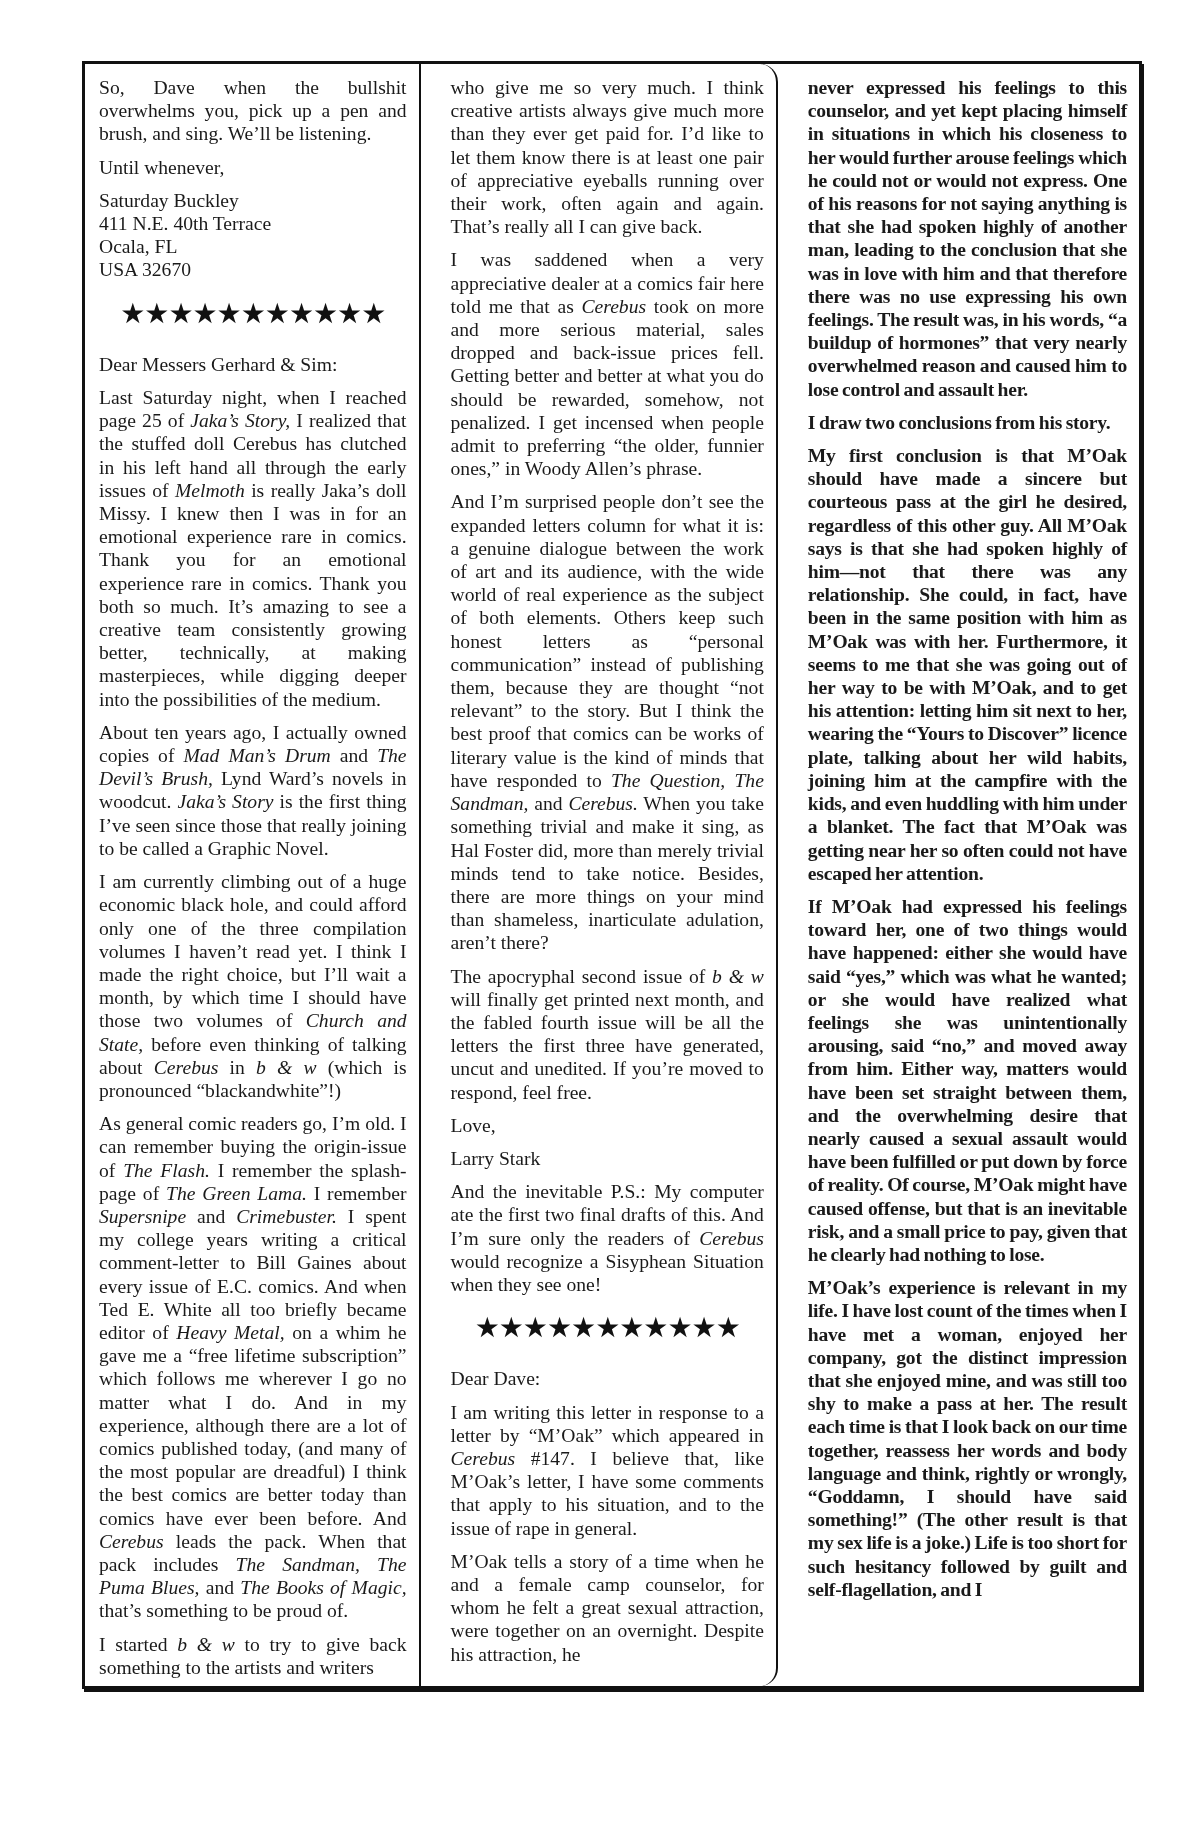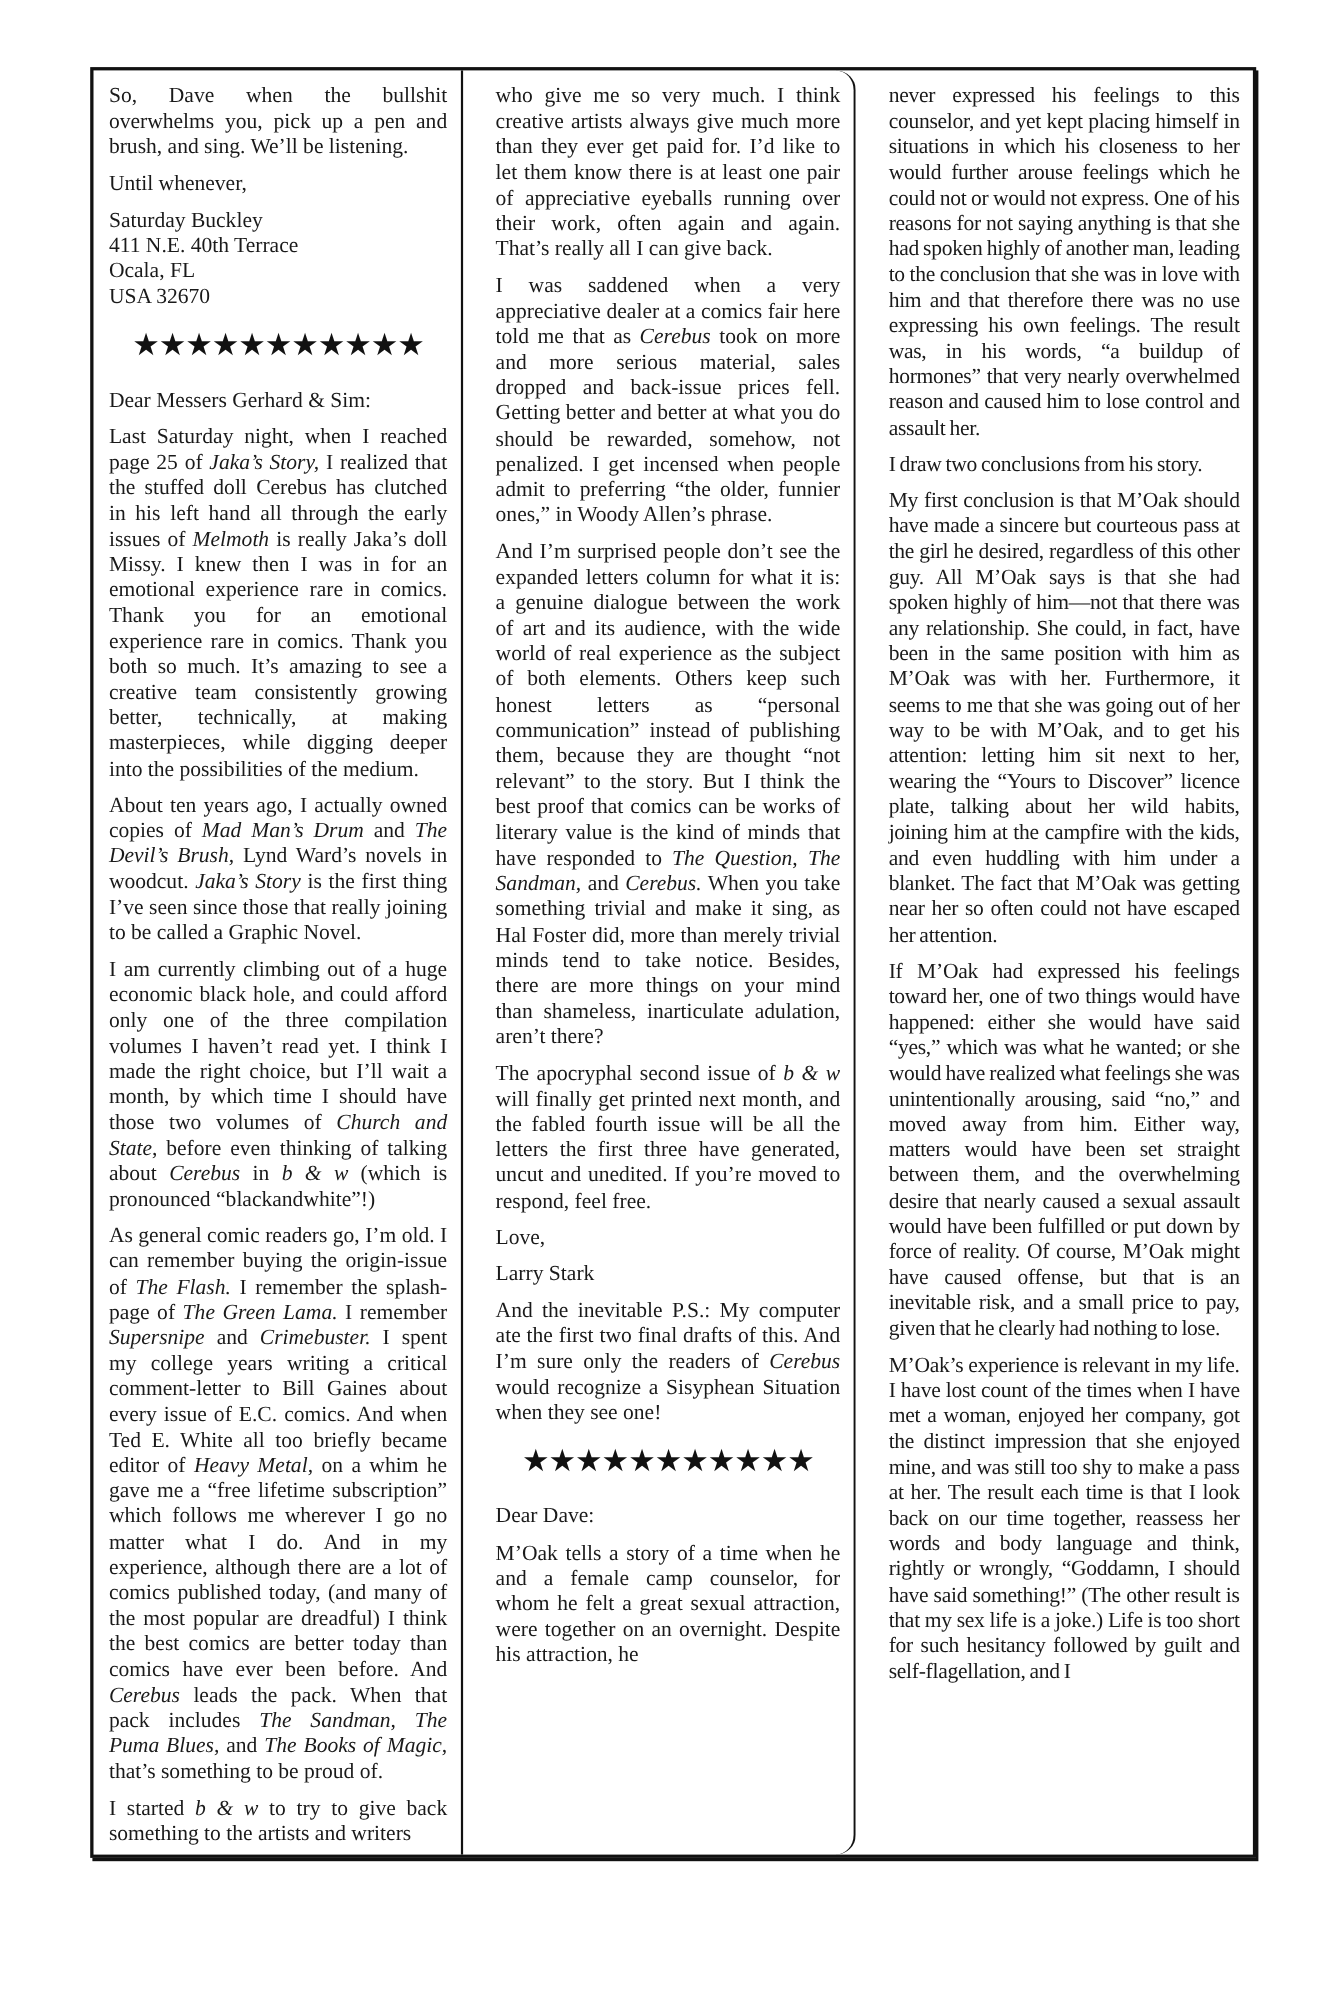--- a/index.html
+++ b/index.html
@@ -19,21 +19,21 @@
     padding: 12px 12px 0 14px;
     font-family: "Liberation Serif", serif;
     font-size: 19.6px;
     line-height: 23.2px;
     color: #1a1a1a;
     text-align: justify;
     overflow: hidden;
   }
   .col-1 { width: 346px; border-right: 2px solid #111111; }
   .col-2 { width: 352px; border-right: 2px solid #111111; border-radius: 18px; }
-  .col-3 { width: 356px; font-weight: normal; letter-spacing: -0.25px; word-spacing: -1px; }
+  .col-3 { width: 356px; font-weight: bold; letter-spacing: -0.25px; word-spacing: -1px; }
   .column p { margin: 0 0 10px 0; }
   .column .addr { margin: 0; text-align: left; }
   .column .salute { text-align: left; font-family: Liberation Serif, serif; }
   .stars {
     text-align: center !important;
     font-size: 28px;
     letter-spacing: -1px;
     margin: 20px 0 28px 0 !important;
     color: #111111;
     font-family: "DejaVu Sans", sans-serif;
@@ -66,20 +66,21 @@
   <div class="column col-2">
     <p>who give me so very much. I think creative artists always give much more than they ever get paid for. I’d like to let them know there is at least one pair of appreciative eyeballs running over their work, often again and again. That’s really all I can give back.</p>
     <p><span>I was saddened when a very appreciative dealer at a comics fair here told me that as </span><em>Cerebus</em><span> took on more and more serious material, sales dropped and back-issue prices fell. Getting better and better at what you do should be rewarded, somehow, not penalized. I get incensed when people admit to preferring “the older, funnier ones,” in Woody Allen’s phrase.</span></p>
     <p><span>And I’m surprised people don’t see the expanded letters column for what it is: a genuine dialogue between the work of art and its audience, with the wide world of real experience as the subject of both elements. Others keep such honest letters as “personal communication” instead of publishing them, because they are thought “not relevant” to the story. But I think the best proof that comics can be works of literary value is the kind of minds that have responded to </span><em>The Question, The Sandman,</em><span> and </span><em>Cerebus.</em><span> When you take something trivial and make it sing, as Hal Foster did, more than merely trivial minds tend to take notice. Besides, there are more things on your mind than shameless, inarticulate adulation, aren’t there?</span></p>
     <p><span>The apocryphal second issue of </span><em>b &amp; w</em><span> will finally get printed next month, and the fabled fourth issue will be all the letters the first three have generated, uncut and unedited. If you’re moved to respond, feel free.</span></p>
     <p class="salute">Love,</p>
     <p class="salute">Larry Stark</p>
     <p><span>And the inevitable P.S.: My computer ate the first two final drafts of this. And I’m sure only the readers of </span><em>Cerebus</em><span> would recognize a Sisyphean Situation when they see one!</span></p>
     <p class="stars">★★★★★★★★★★★</p>
     <p class="salute">Dear Dave:</p>
+    <p><span>I am writing this letter in response to a letter by “M’Oak” which appeared in </span><em>Cerebus</em><span> #147. I believe that, like M’Oak’s letter, I have some comments that apply to his situation, and to the issue of rape in general.</span></p>
     <p>M’Oak tells a story of a time when he and a female camp counselor, for whom he felt a great sexual attraction, were together on an overnight. Despite his attraction, he</p>
   </div>
 
   <div class="column col-3">
     <p>never expressed his feelings to this counselor, and yet kept placing himself in situations in which his closeness to her would further arouse feelings which he could not or would not express. One of his reasons for not saying anything is that she had spoken highly of another man, leading to the conclusion that she was in love with him and that therefore there was no use expressing his own feelings. The result was, in his words, “a buildup of hormones” that very nearly overwhelmed reason and caused him to lose control and assault her.</p>
     <p>I draw two conclusions from his story.</p>
     <p>My first conclusion is that M’Oak should have made a sincere but courteous pass at the girl he desired, regardless of this other guy. All M’Oak says is that she had spoken highly of him—not that there was any relationship. She could, in fact, have been in the same position with him as M’Oak was with her. Furthermore, it seems to me that she was going out of her way to be with M’Oak, and to get his attention: letting him sit next to her, wearing the “Yours to Discover” licence plate, talking about her wild habits, joining him at the campfire with the kids, and even huddling with him under a blanket. The fact that M’Oak was getting near her so often could not have escaped her attention.</p>
     <p>If M’Oak had expressed his feelings toward her, one of two things would have happened: either she would have said “yes,” which was what he wanted; or she would have realized what feelings she was unintentionally arousing, said “no,” and moved away from him. Either way, matters would have been set straight between them, and the overwhelming desire that nearly caused a sexual assault would have been fulfilled or put down by force of reality. Of course, M’Oak might have caused offense, but that is an inevitable risk, and a small price to pay, given that he clearly had nothing to lose.</p>
     <p>M’Oak’s experience is relevant in my life. I have lost count of the times when I have met a woman, enjoyed her company, got the distinct impression that she enjoyed mine, and was still too shy to make a pass at her. The result each time is that I look back on our time together, reassess her words and body language and think, rightly or wrongly, “Goddamn, I should have said something!” (The other result is that my sex life is a joke.) Life is too short for such hesitancy followed by guilt and self-flagellation, and I</p>
   </div>

